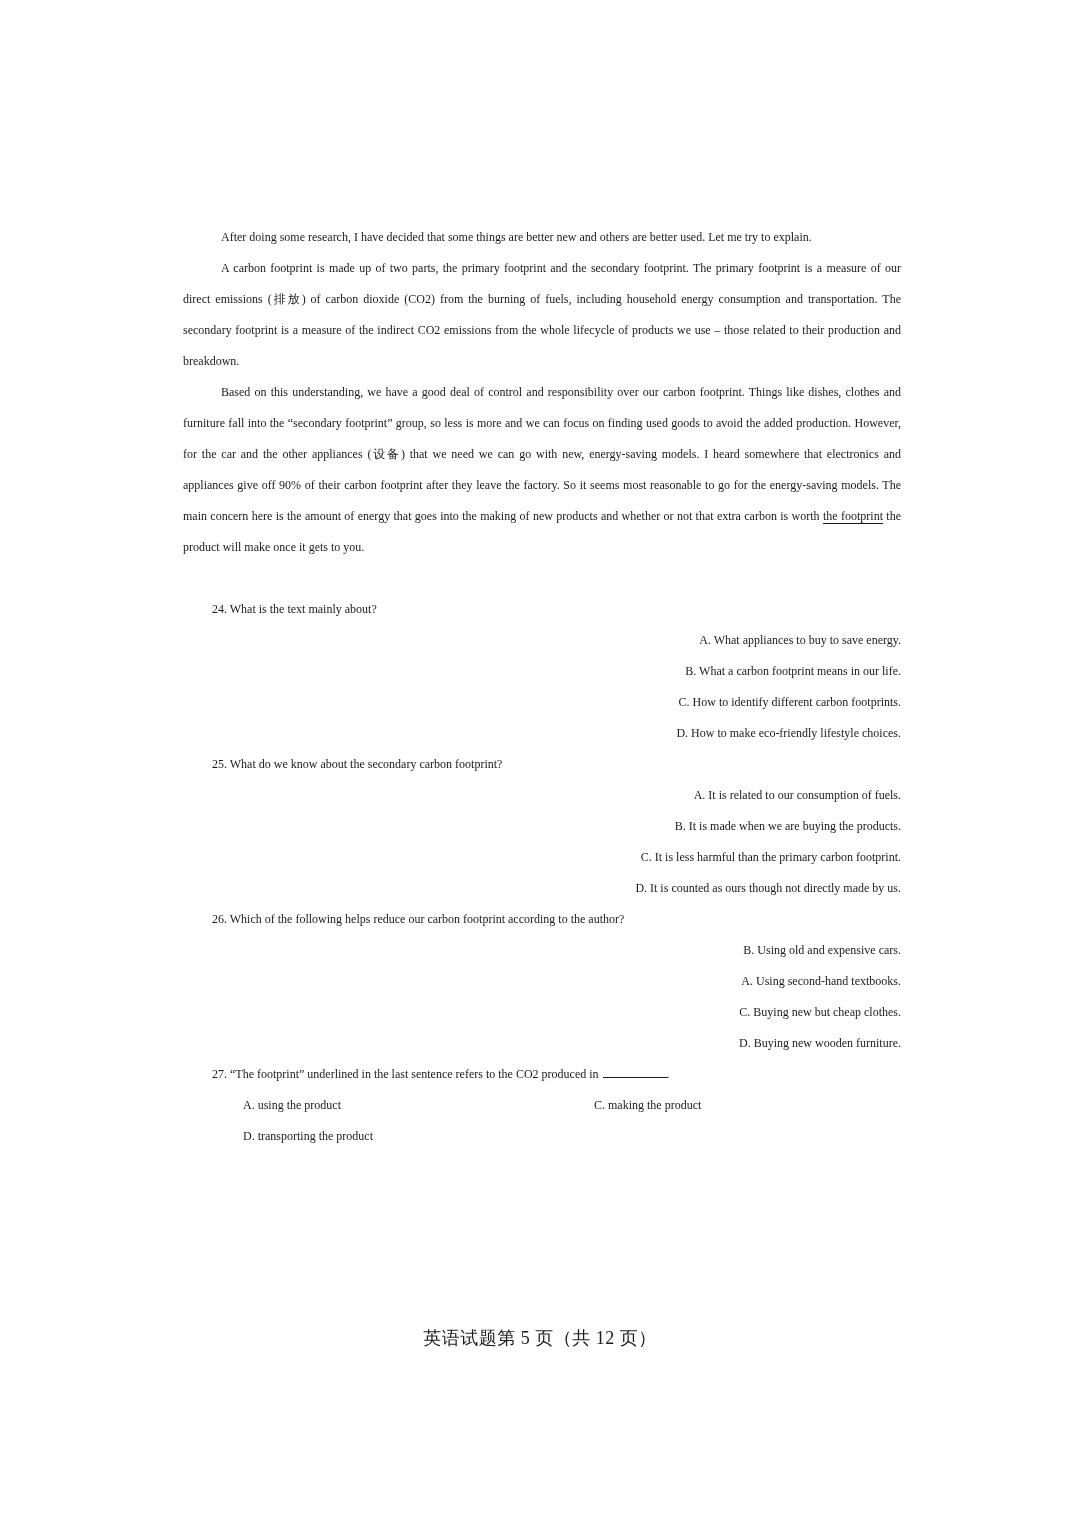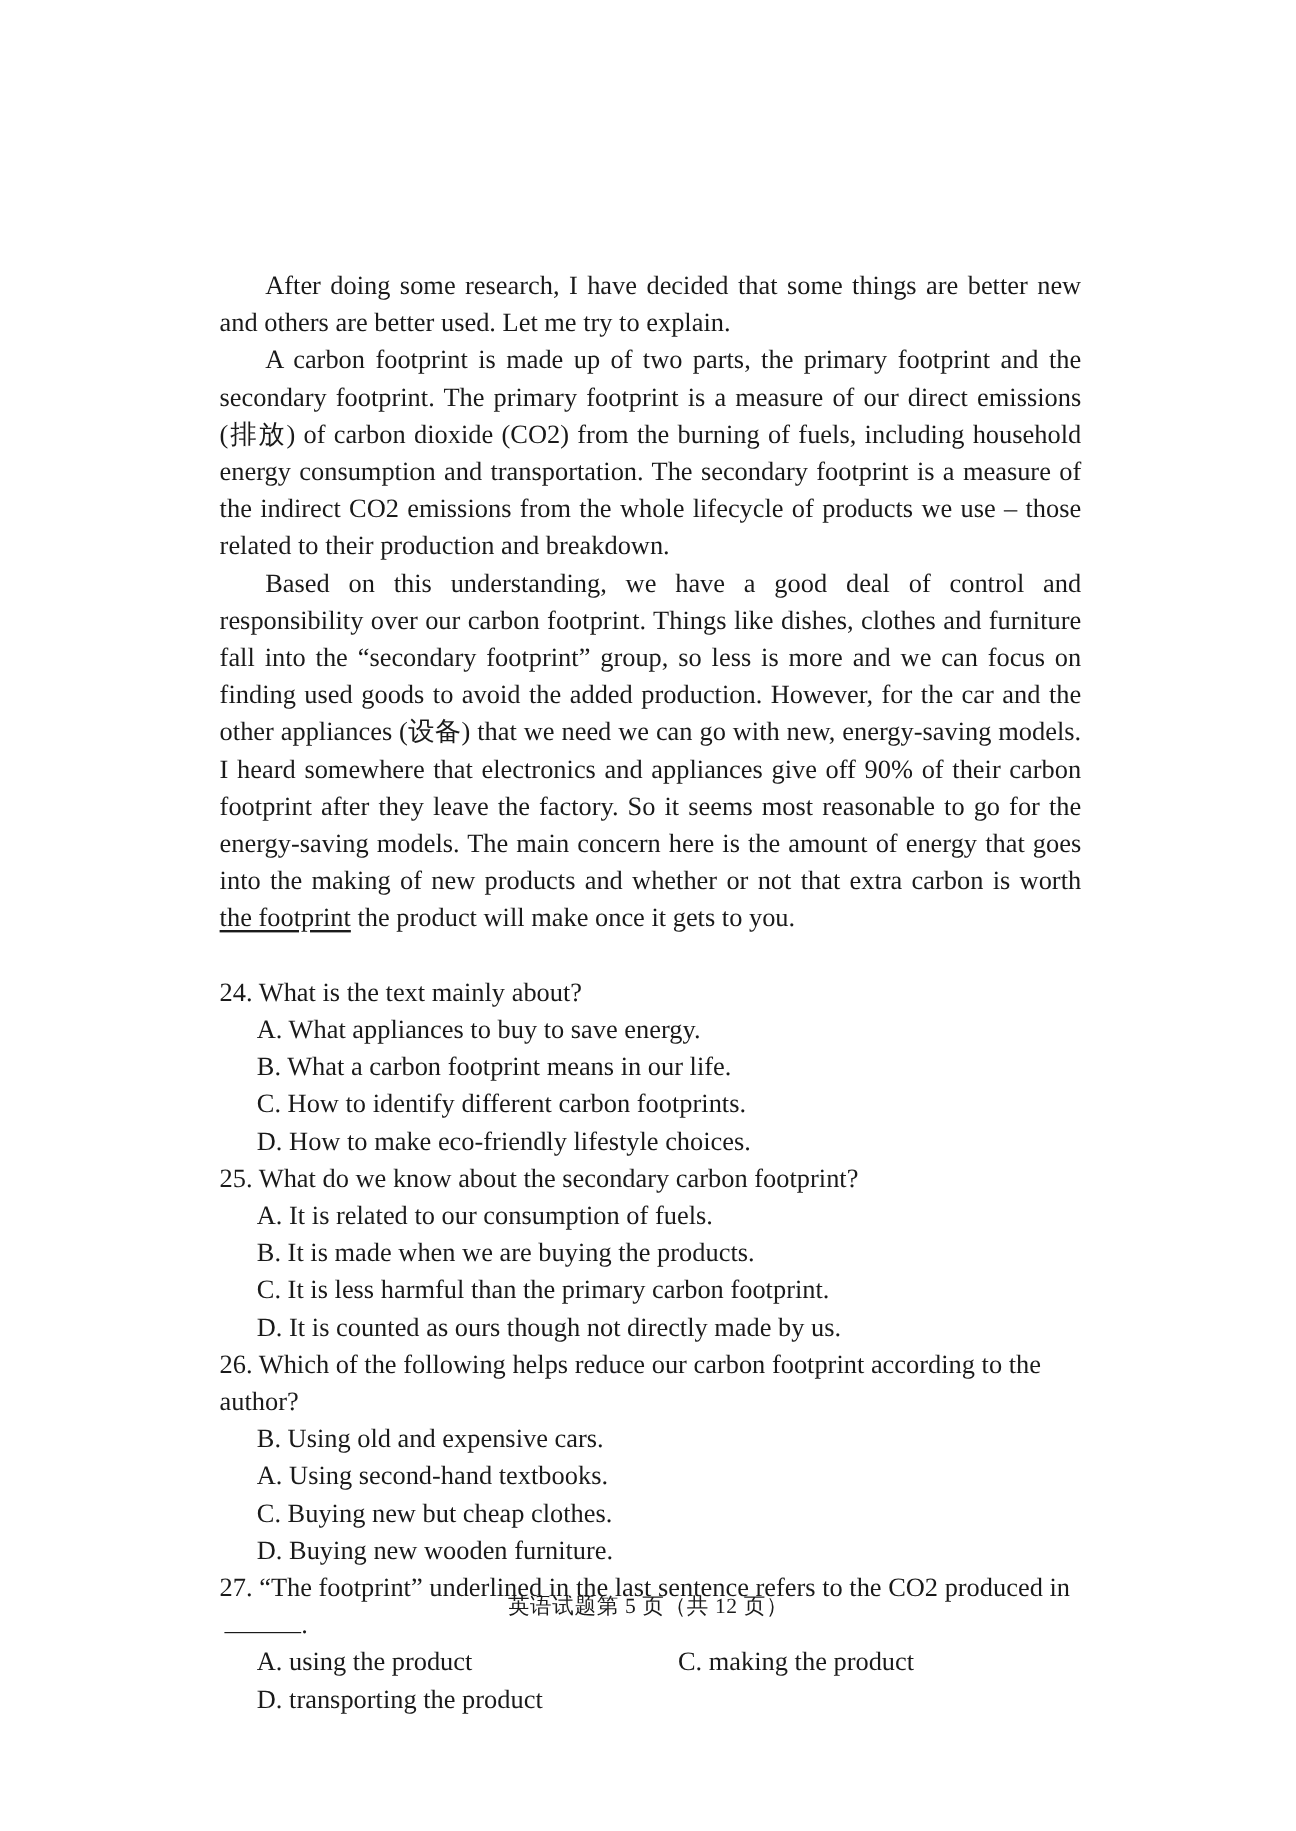--- a/index.html
+++ b/index.html
@@ -13,42 +13,44 @@
       position: relative;
       overflow: hidden;
       font-family: "Liberation Serif", "DejaVu Serif", serif;
       color: #1a1a1a;
     }
     .page {
       position: absolute;
       left: 183px;
       top: 222px;
       width: 718px;
-      font-size: 22px;
+      font-size: 12px;
       line-height: 31px;
     }
     .para {
       margin: 0;
       text-indent: 38px;
       text-align: justify;
     }
     .underline {
       text-decoration: underline;
       text-underline-offset: 3px;
       margin-top: 41px;
     }
     .questions {
       margin-top: 31px;
+      margin-left: 29px;
     }
     .question-stem {
       margin: 0;
     }
     .option {
       margin: 0;
       padding-left: 31px;
+      text-align: right;
     }
     .options-grid {
       display: grid;
       grid-template-columns: 351px 1fr;
       padding-left: 31px;
     }
     .options-grid .cell {
       margin: 0;
       font-family: Liberation Serif, serif;
     }

